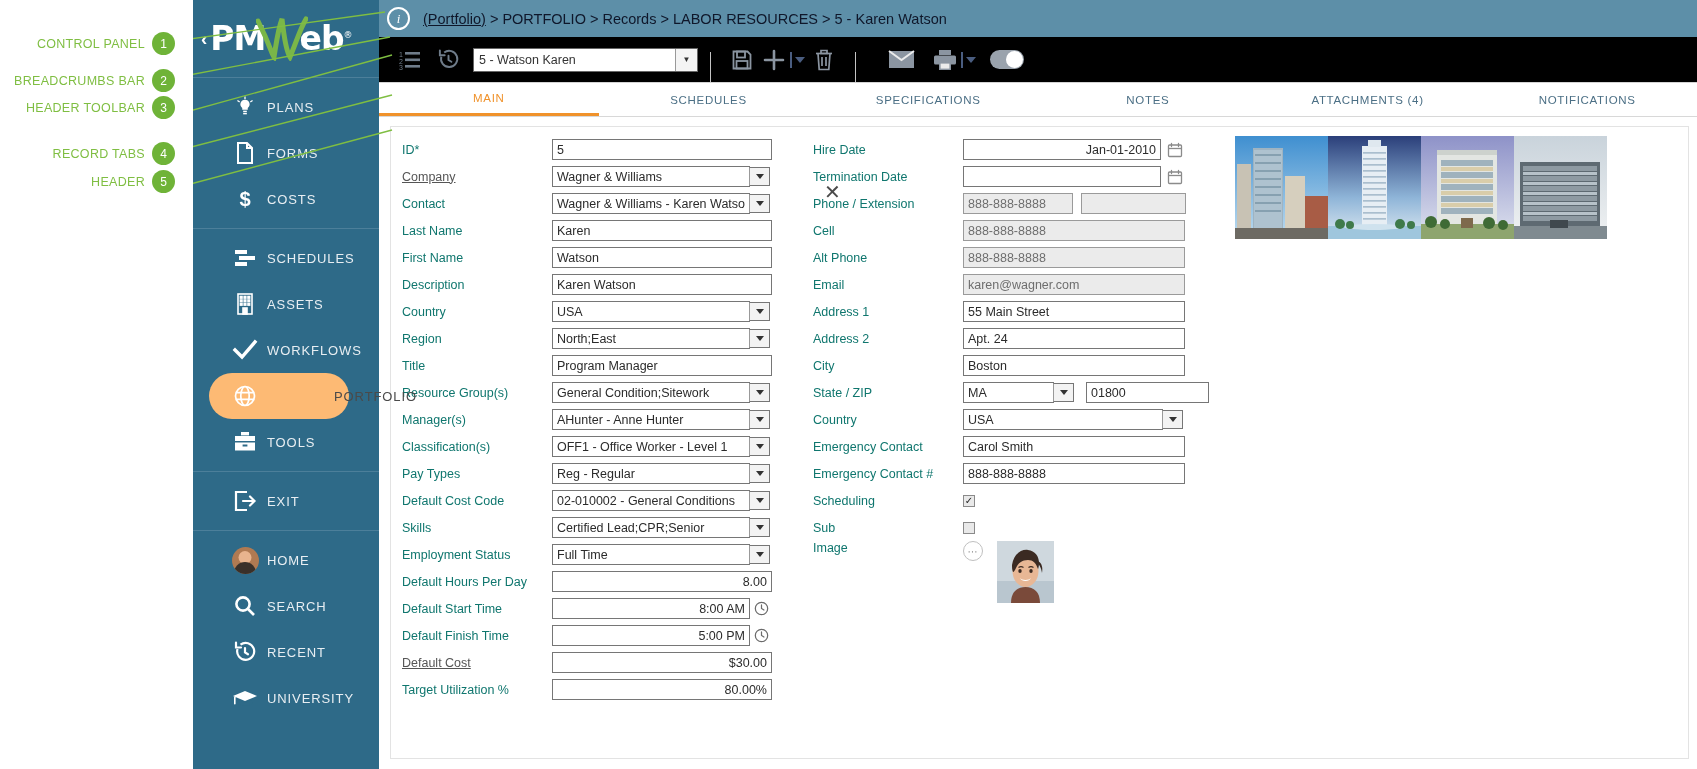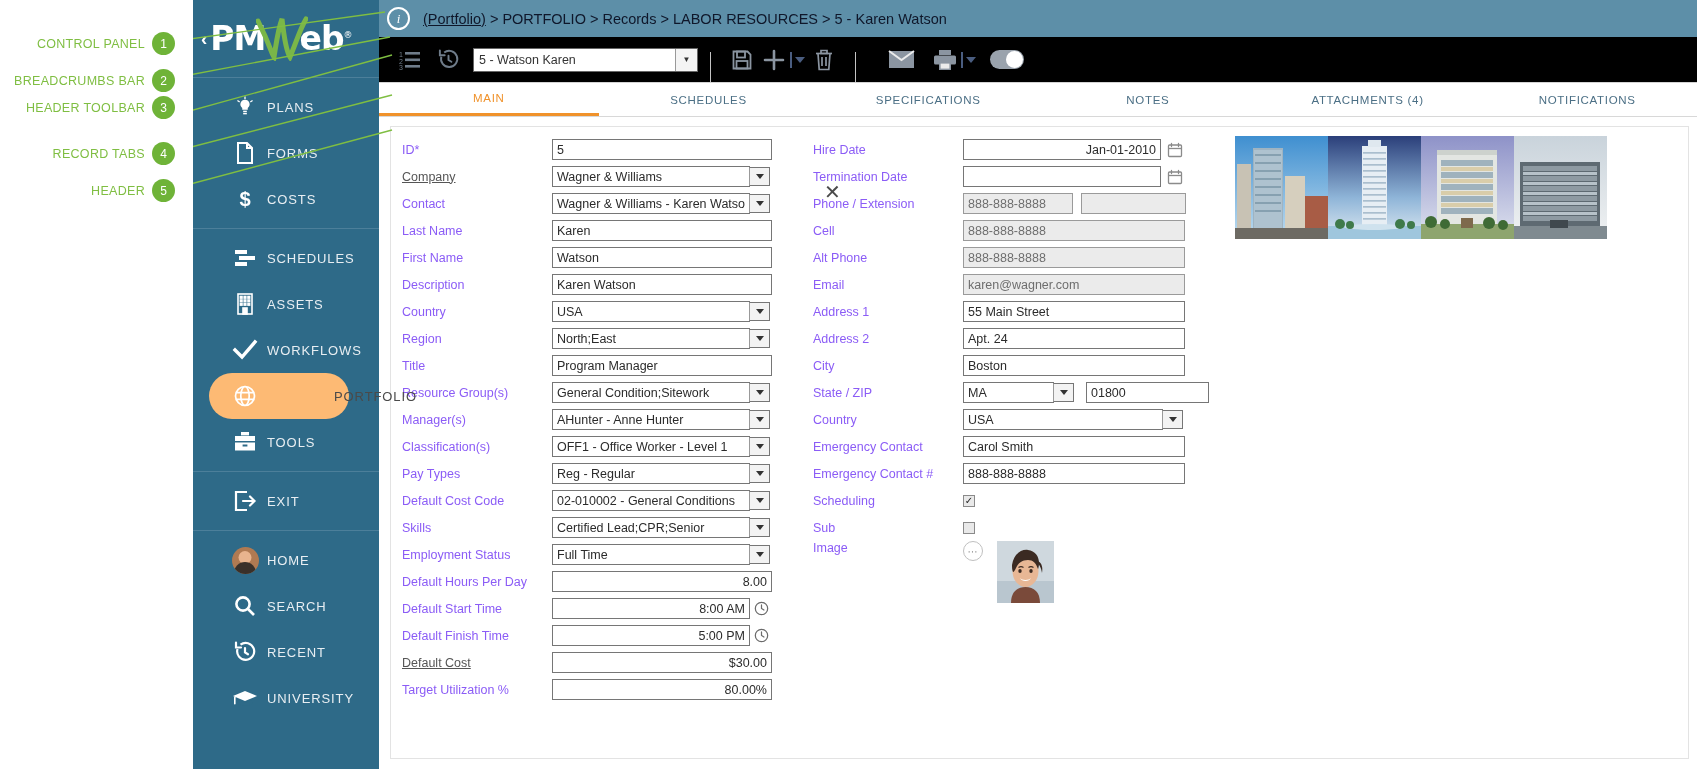--- a/index.html
+++ b/index.html
@@ -74,21 +74,21 @@
   
   .panel { position:absolute; left:11px; top:126px; right:8px; bottom:10px;
            border:1px solid #e3e3e3; background:#fff; }
   .form-grid { position:absolute; left:0; top:0; right:0; top:0; padding:9px 0 0 0; display:flex; }
   .col { position:relative; }
   .col-left { width:400px; margin-left:11px; }
   .col-right { width:400px; margin-left:11px; }
   .col-images { margin-left:22px; }
 
   .row { display:flex; align-items:center; height:27px; margin-bottom:0px; }
-  .lbl { font-size:12.5px; color:#8b5cf6; width:150px; flex:0 0 auto; }
+  .lbl { font-size:12.5px; color:#0f766e; width:150px; flex:0 0 auto; }
   .lbl.link { text-decoration:underline; color:#555; }
   .fld { height:21px; border:1px solid #767676; background:#fff; font-size:12.5px; color:#2b2b2b;
          display:flex; align-items:center; padding:0 4px; }
   .fld.ro { background:#ebebeb; color:#6e6e6e; border-color:#9a9a9a; }
   .fld.w220 { width:220px; }
   .fld.w198 { width:198px; }
   .fld.w222 { width:222px; }
   .fld .val { flex:1; white-space:nowrap; overflow:hidden; }
   .fld .val.right { text-align:right; }
   .ddl { width:21px;height:19px;border:1px solid #767676; border-left:1px solid #999; background:#f3f3f3;
@@ -128,21 +128,21 @@
     <span class="anno-num">2</span>
   </div>
   <div class="anno-row" style="top:96px">
     <span class="anno-label">HEADER TOOLBAR</span>
     <span class="anno-num">3</span>
   </div>
   <div class="anno-row" style="top:142px">
     <span class="anno-label">RECORD TABS</span>
     <span class="anno-num">4</span>
   </div>
-  <div class="anno-row" style="top:179px">
+  <div class="anno-row" style="top:170px">
     <span class="anno-label">HEADER</span>
     <span class="anno-num">5</span>
   </div>
 </div>
 
 <div class="sidebar">
   <div class="logo-wrap">
     <span class="logo-chevron">‹</span>
     <div class="logo">
       <span>PM</span><span style="opacity:0">W</span><span>eb</span><span class="logo-reg">®</span>

